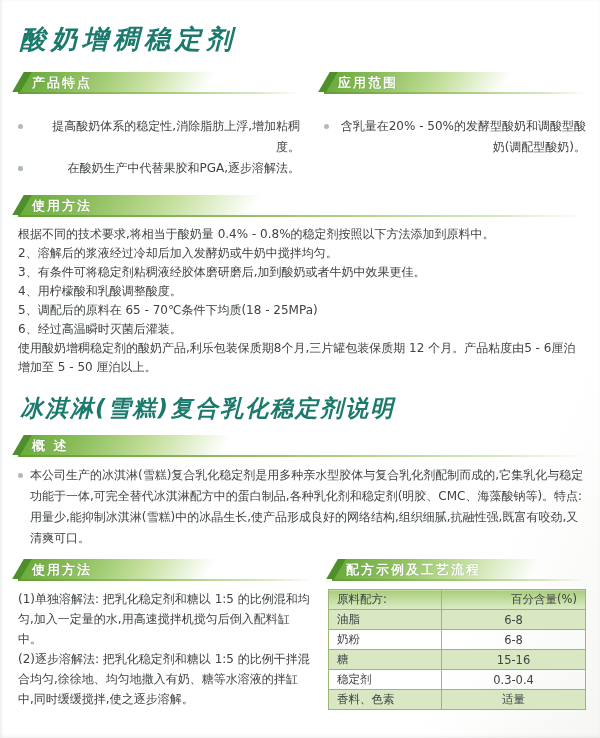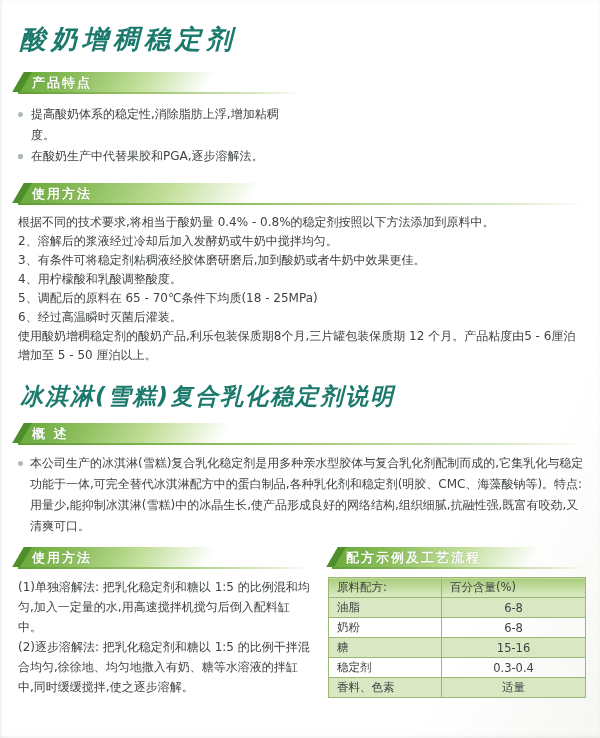--- a/index.html
+++ b/index.html
@@ -61,21 +61,21 @@
     letter-spacing:2px;
     text-shadow:0 0 1px rgba(60,110,30,.5);
   }
   
   .two-col{display:flex;margin-top:18px;}
   .two-col .col-l{width:286px;margin-right:20px;}
   .two-col .col-r{flex:1;}
   .two-col.bottom{margin-top:10px;}
   .two-col.bottom .col-l{width:298px;margin-right:16px;}
   
-  .bullets{list-style:none;margin:12px 0 0 4px;padding:0;}
+  .bullets{list-style:none;margin:24px 0 0 4px;padding:0;text-align:right;}
   .bullets li{
     position:relative;
     padding-left:13px;
     font-size:12px;
     line-height:21px;
     margin:0;
   }
   .dot{
     position:absolute;left:0;top:8px;
     width:5px;height:5px;border-radius:50%;
@@ -105,21 +105,21 @@
     border:1px solid #9ab873;
     padding:2px 8px;
     height:15px;
   }
   .formula-table th{
     background:linear-gradient(to bottom,#a9cd7b 0%,#d8e9c0 90%);
     font-weight:400;
     color:#3f4345;
   }
   .formula-table th.c1{text-align:left;}
-  .formula-table th.c2{text-align:left;}
+  .formula-table th.c2{text-align:right;}
   .formula-table td.c1{text-align:left;width:44%;}
   .formula-table td.c2{text-align:center;}
   .formula-table tr.alt td{background:#d9e8c2;}
 </style>
 </head>
 <body>
 
 <div class="page">
 
   <h1 class="doc-title">酸奶增稠稳定剂</h1>
@@ -129,20 +129,31 @@
       <div class="sec-banner" style="--bw:185px">
         <span class="edge"></span>
         <span class="bar"></span>
         <span class="rule"></span>
         <span class="label">产品特点</span>
       </div>
       <ul class="bullets">
         <li><span class="dot"></span><span>提高酸奶体系的稳定性,消除脂肪上浮,增加粘稠度。</span></li>
         <li><span class="dot"></span></li>
         <li><span class="dot"></span><span>在酸奶生产中代替果胶和PGA,逐步溶解法。</span></li>
+      </ul>
+    </div>
+    <div class="col-r">
+      <div class="sec-banner" style="--bw:175px">
+        <span class="edge"></span>
+        <span class="bar"></span>
+        <span class="rule"></span>
+        <span class="label">应用范围</span>
+      </div>
+      <ul class="bullets">
+        <li><span class="dot"></span><span>含乳量在20% - 50%的发酵型酸奶和调酸型酸奶(调配型酸奶)。</span></li>
       </ul>
     </div>
   </div>
 
   <div class="sec-banner banner-gap" style="--bw:230px">
     <span class="edge"></span>
     <span class="bar"></span>
     <span class="rule"></span>
     <span class="label">使用方法</span>
   </div>

